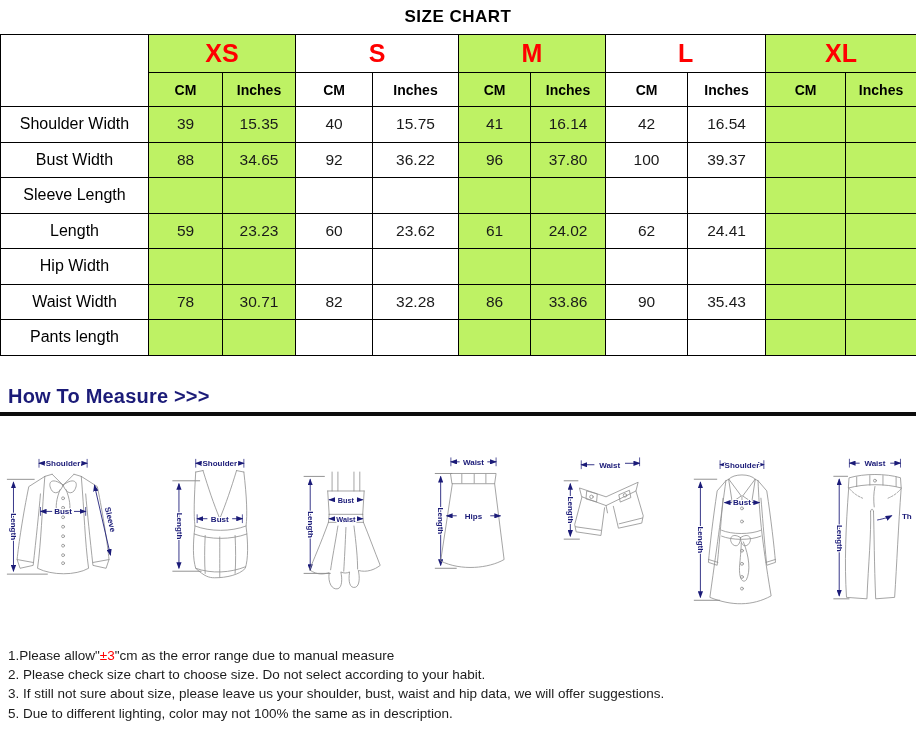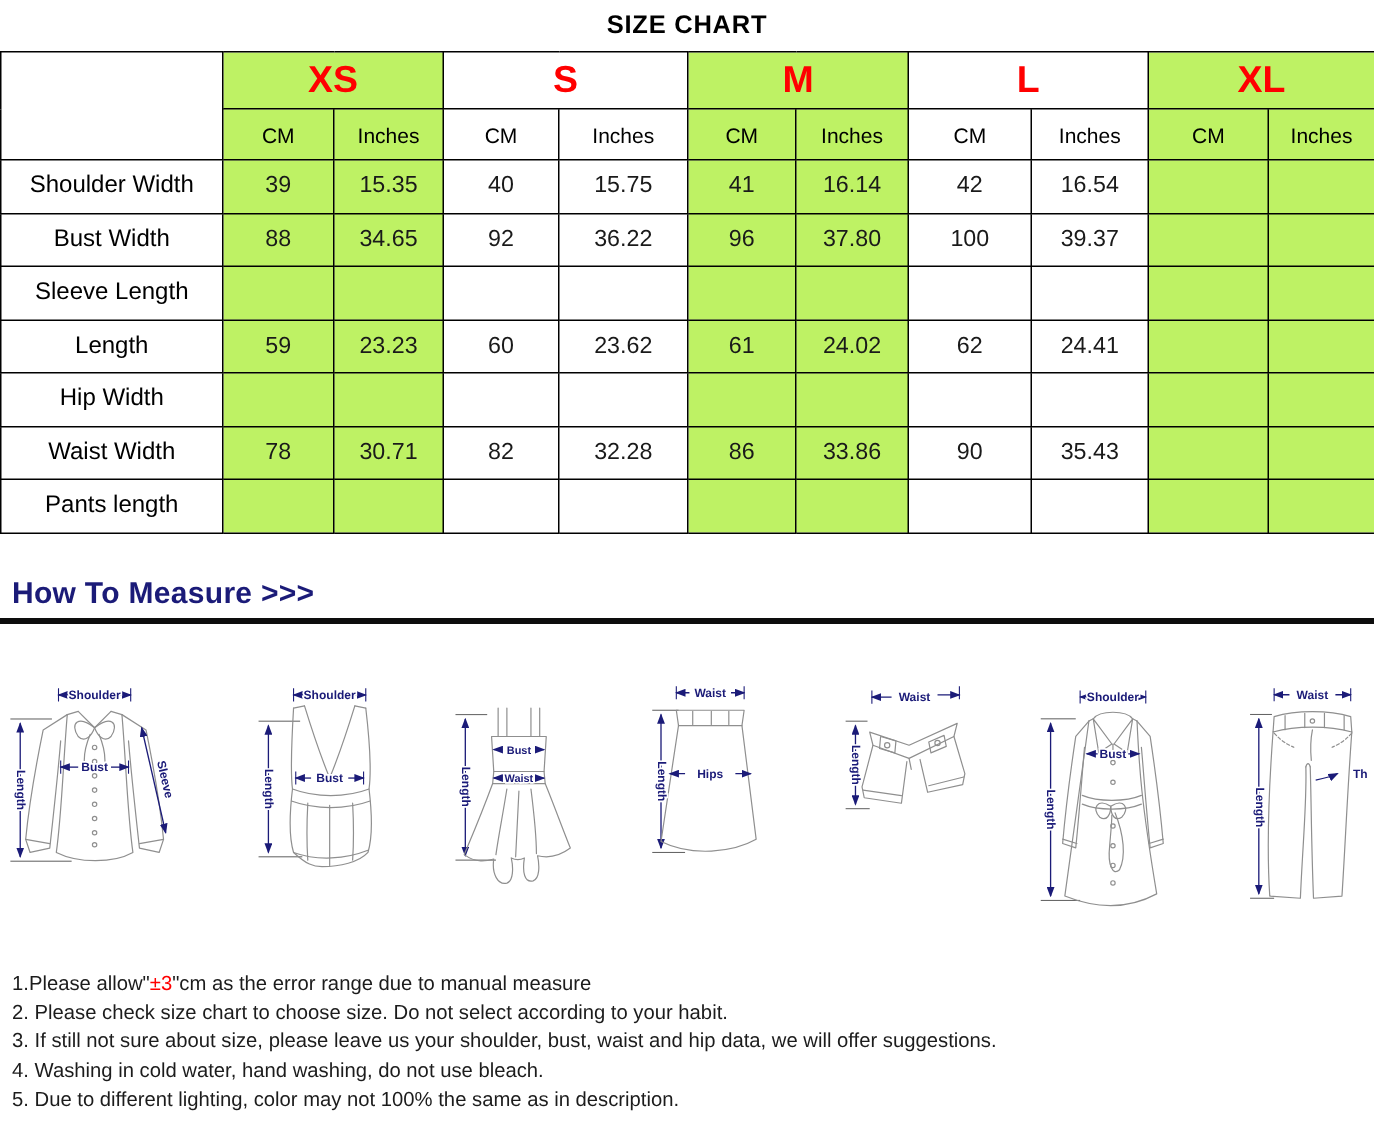--- a/index.html
+++ b/index.html
@@ -4,21 +4,21 @@
 <style>
   html,body{margin:0;padding:0;background:#fff;}
   body{width:916px;height:748px;font-family:"Liberation Sans",sans-serif;color:#111;overflow:hidden;}
 
   .page-title{font-size:17px;font-weight:bold;text-align:center;padding:7px 0 7px 0;letter-spacing:.5px;color:#000;}
 
   table.size-chart{width:916px;border-collapse:collapse;table-layout:fixed;}
   table.size-chart th,table.size-chart td{border:1.5px solid #000;text-align:center;vertical-align:middle;padding:0;background:#fff;}
   table.size-chart .sh{background:#bef264;}
   tr.size-row th{height:37px;font-size:25px;font-weight:bold;color:#ff0000;}
-  tr.unit-row th{height:33px;font-size:14px;font-weight:normal;color:#000;}
+  tr.unit-row th{height:33px;font-size:14px;font-weight:bold;color:#000;}
   tbody td{height:34.5px;font-size:15.5px;color:#1a1a1a;}
   tbody td.rowlabel{font-size:16px;color:#000;}
 
   .measure-head{margin-top:29px;padding-left:8px;font-size:20px;font-weight:bold;color:#1b1b78;letter-spacing:.2px;}
   .divider{height:4px;background:#0d0d0d;margin-top:4px;}
 
   .diagrams{display:flex;align-items:flex-start;padding:10px 4px 0 4px;gap:40px;}
   .diagrams svg{display:block;}
   .garment{stroke:#8f8f8f;fill:none;stroke-width:1.1;stroke-linecap:round;stroke-linejoin:round;}
   .arrow{stroke:#1b1b78;fill:none;stroke-width:1.2;}
@@ -352,15 +352,14 @@
     <text class="lbl" x="100" y="88" style="text-anchor:start">Thigh</text>
     <text class="lbl" transform="translate(11,115) rotate(90)">Length</text>
   </svg>
 
 </div>
 
 <div class="notes">
   <div><span>1.Please allow"</span><span class="red">±3</span><span>"cm as the error range due to manual measure</span></div>
   <div>2. Please check size chart to choose size. Do not select according to your habit.</div>
   <div>3. If still not sure about size, please leave us your shoulder, bust, waist and hip data, we will offer suggestions.</div>
-  <div>4. Washing in cold water, hand washing, do not use bleach.</div>
   <div>5. Due to different lighting, color may not 100% the same as in description.</div>
 </div>
 
 </body></html>

